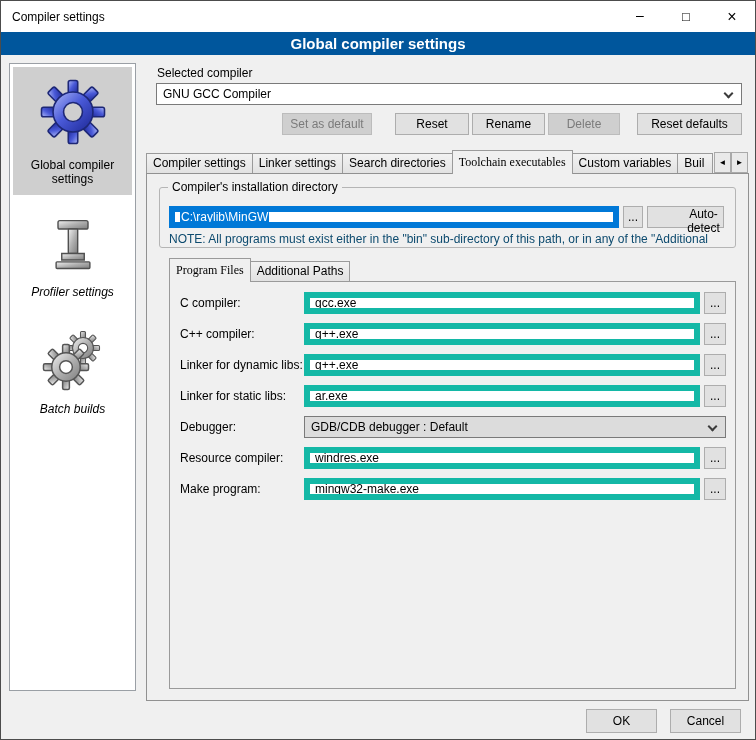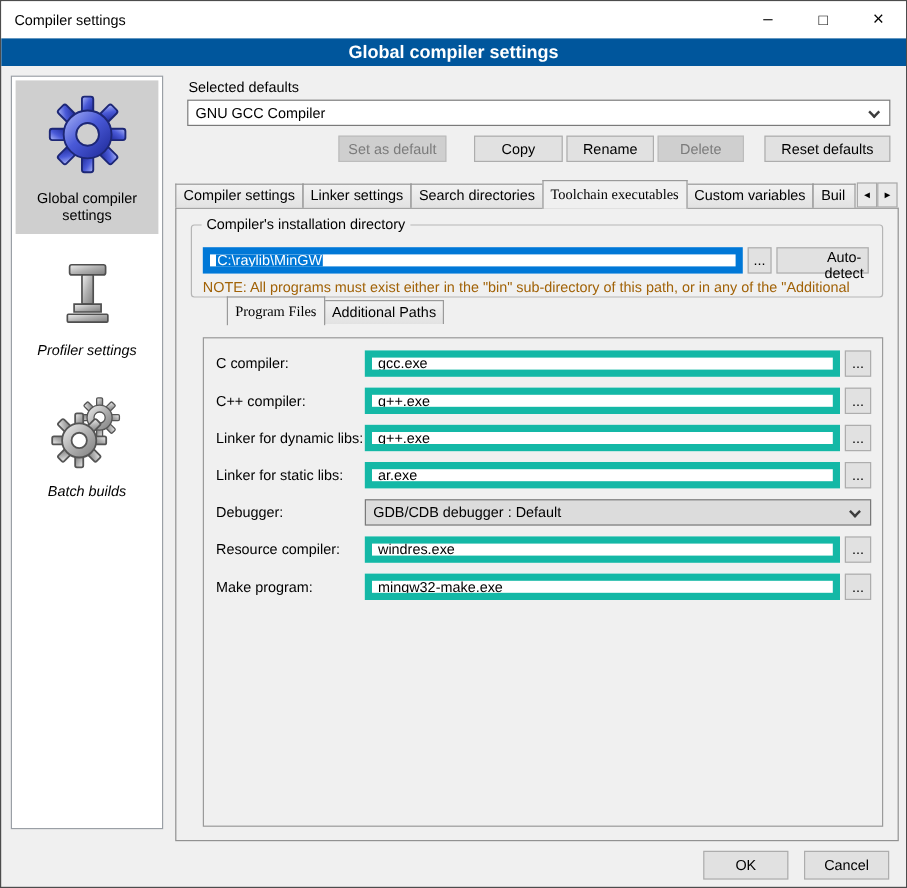--- a/index.html
+++ b/index.html
@@ -61,24 +61,24 @@
   .tab-scroll.right { left:730px; }
 
   .tabpanel { position:absolute; left:145px; top:172px; width:603px; height:528px; background:#f0f0f0; border:1px solid #919191; }
 
   
   .groupbox { position:absolute; left:158px; top:186px; width:577px; height:61px; border:1px solid #b5b5b5; border-radius:3px; }
   .group-legend { position:absolute; left:167px; top:179px; background:#f0f0f0; padding:0 4px; z-index:2; }
   .installdir { position:absolute; left:168px; top:205px; width:450px; height:22px; }
   .installdir-browse { position:absolute; left:622px; top:205px; width:20px; height:22px; }
   .autodetect { position:absolute; left:646px; top:205px; width:77px; height:22px;padding-left:36px; }
-  .note { position:absolute; left:168px; top:231px; width:565px; color:#a16207; white-space:nowrap; overflow:hidden; }
-
-  
-  .innertabbar { position:absolute; left:168px; top:246px; width:560px; height:23px; display:flex; align-items:flex-end; z-index:2;margin-left:20px; }
+  .note { position:absolute; left:168px; top:231px; width:565px; color:#0c4a6e; white-space:nowrap; overflow:hidden; }
+
+  
+  .innertabbar { position:absolute; left:168px; top:257px; width:560px; height:23px; display:flex; align-items:flex-end; z-index:2; }
   .innerpanel { position:absolute; left:168px; top:280px; width:567px; height:408px; background:#f0f0f0; border:1px solid #9a9a9a; }
   .prow { position:absolute; left:10px; right:9px; height:22px; display:flex; align-items:center; }
   .plabel { flex:0 0 auto; width:124px; }
   .pinput { flex:1 1 auto; height:22px; min-width:0; }
   .prow .browse { flex:0 0 auto; width:22px; height:22px; margin-left:4px; }
 
   
   .btn-ok { position:absolute; left:585px; top:708px; width:71px; height:24px; }
   .btn-cancel { position:absolute; left:669px; top:708px; width:71px; height:24px; }
 </style>
@@ -159,27 +159,27 @@
         </g>
         <g transform="translate(25,39) scale(0.75)">
           <use href="#gear8" fill="url(#gradGray)" stroke="#555" stroke-width="2"></use>
           <circle r="8.5" fill="#ffffff" stroke="#555" stroke-width="2"></circle>
         </g>
       </svg>
       <div class="side-label">Batch builds</div>
     </div>
   </div>
 
-  <div class="lbl selected-compiler-label">Selected defaults</div>
+  <div class="lbl selected-compiler-label">Selected compiler</div>
   <div class="combo combo-compiler">
     <span>GNU GCC Compiler</span>
     <span class="chev"></span>
   </div>
   <button class="btn btn-setdefault" disabled="">Set as default</button>
-  <button class="btn btn-copy">Copy</button>
+  <button class="btn btn-copy">Reset</button>
   <button class="btn btn-rename">Rename</button>
   <button class="btn btn-delete" disabled="">Delete</button>
   <button class="btn btn-reset">Reset defaults</button>
 
   <div class="tabbar">
     <div class="tab">Compiler settings</div>
     <div class="tab">Linker settings</div>
     <div class="tab">Search directories</div>
     <div class="tab active">Toolchain executables</div>
     <div class="tab">Custom variables</div>

